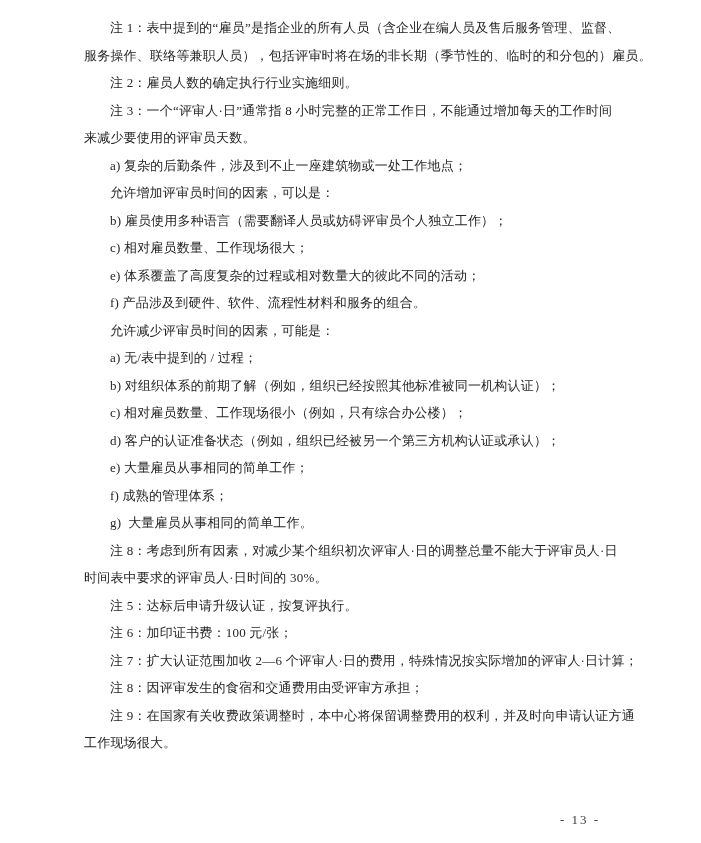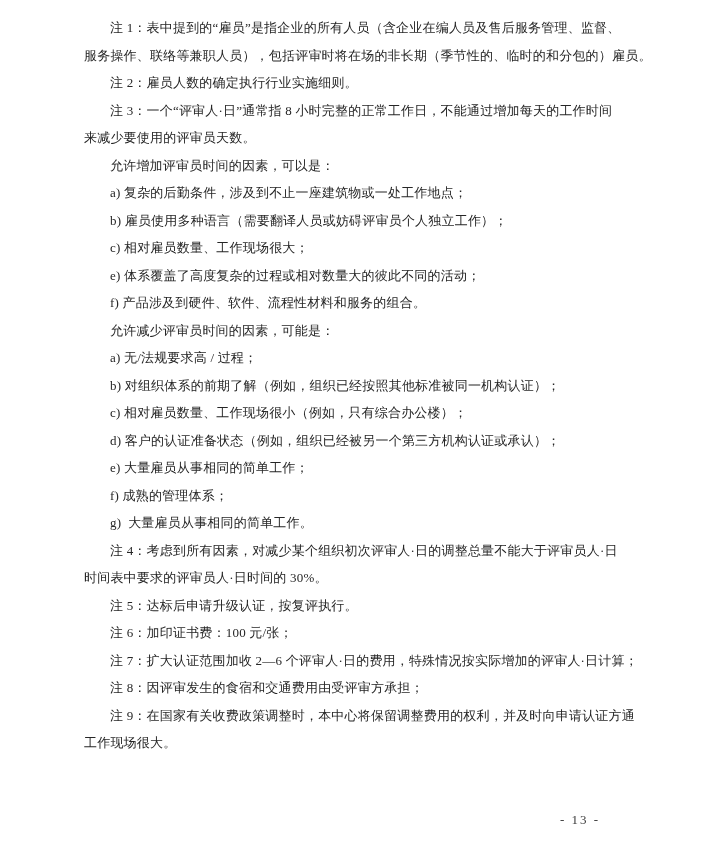--- a/index.html
+++ b/index.html
@@ -45,35 +45,35 @@
 </head>
 <body>
 
 <div class="page">
   <div class="doc-body">
       <div class="line indent">注 1：表中提到的“雇员”是指企业的所有人员（含企业在编人员及售后服务管理、监督、</div>
       <div class="line">服务操作、联络等兼职人员），包括评审时将在场的非长期（季节性的、临时的和分包的）雇员。</div>
       <div class="line indent">注 2：雇员人数的确定执行行业实施细则。</div>
       <div class="line indent">注 3：一个“评审人·日”通常指 8 小时完整的正常工作日，不能通过增加每天的工作时间</div>
       <div class="line">来减少要使用的评审员天数。</div>
+      <div class="line indent">a) 复杂的后勤条件，涉及到不止一座建筑物或一处工作地点；</div>
       <div class="line indent">允许增加评审员时间的因素，可以是：</div>
-      <div class="line indent">a) 复杂的后勤条件，涉及到不止一座建筑物或一处工作地点；</div>
       <div class="line indent">b) 雇员使用多种语言（需要翻译人员或妨碍评审员个人独立工作）；</div>
       <div class="line indent">c) 相对雇员数量、工作现场很大；</div>
       <div class="line indent">e) 体系覆盖了高度复杂的过程或相对数量大的彼此不同的活动；</div>
       <div class="line indent">f) 产品涉及到硬件、软件、流程性材料和服务的组合。</div>
       <div class="line indent">允许减少评审员时间的因素，可能是：</div>
-      <div class="line indent">a) 无/法规要求高 / 过程；</div>
+      <div class="line indent">a) 无/表中提到的 / 过程；</div>
       <div class="line indent">b) 对组织体系的前期了解（例如，组织已经按照其他标准被同一机构认证）；</div>
       <div class="line indent">c) 相对雇员数量、工作现场很小（例如，只有综合办公楼）；</div>
       <div class="line indent">d) 客户的认证准备状态（例如，组织已经被另一个第三方机构认证或承认）；</div>
       <div class="line indent">e) 大量雇员从事相同的简单工作；</div>
       <div class="line indent">f) 成熟的管理体系；</div>
       <div class="line indent">g)  大量雇员从事相同的简单工作。</div>
-      <div class="line indent">注 4：考虑到所有因素，对减少某个组织初次评审人·日的调整总量不能大于评审员人·日</div>
+      <div class="line indent">注 8：考虑到所有因素，对减少某个组织初次评审人·日的调整总量不能大于评审员人·日</div>
       <div class="line">时间表中要求的评审员人·日时间的 30%。</div>
       <div class="line indent">注 5：达标后申请升级认证，按复评执行。</div>
       <div class="line indent">注 6：加印证书费：100 元/张；</div>
       <div class="line indent">注 7：扩大认证范围加收 2—6 个评审人·日的费用，特殊情况按实际增加的评审人·日计算；</div>
       <div class="line indent">注 8：因评审发生的食宿和交通费用由受评审方承担；</div>
       <div class="line indent">注 9：在国家有关收费政策调整时，本中心将保留调整费用的权利，并及时向申请认证方通</div>
       <div class="line">工作现场很大。</div>
     </div>
   <div class="page-number">- 13 -</div>
 </div>

